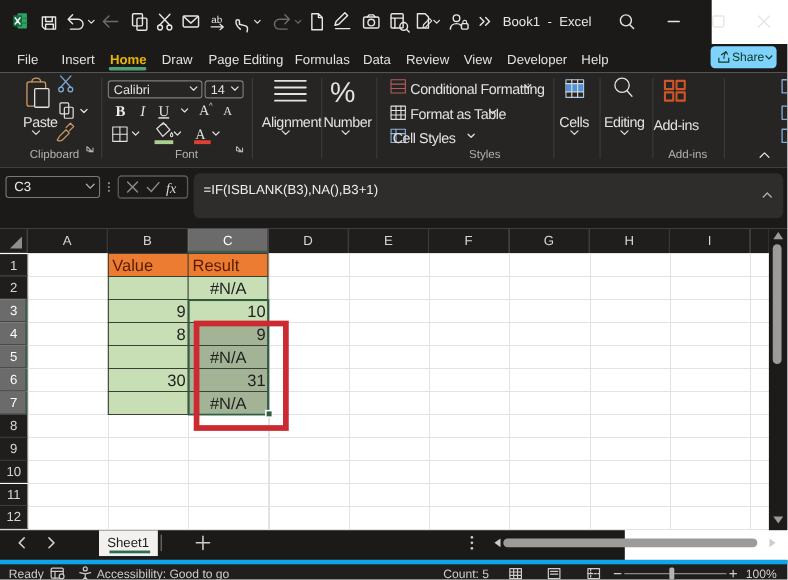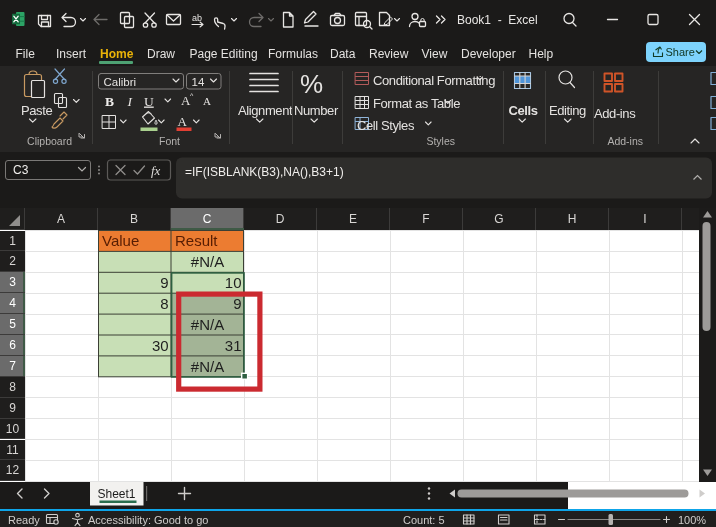--- a/index.html
+++ b/index.html
@@ -1,37 +1,37 @@
 <!DOCTYPE html>
 <html><head>
 <meta charset="utf-8">
 <style>
 * { margin:0; padding:0; box-sizing:border-box; }
 html,body { width:716px; height:527px; overflow:hidden; }
 body { font-family:"Liberation Sans",sans-serif; background:#fff; position:relative; }
 .abs { position:absolute; }
-#titlebar { left:0; top:0; width:716px; height:40px; background:#1b1a19; }
+#titlebar { left:0; top:0; width:647px; height:40px; background:#1b1a19; }
 #menubar { left:0; top:40px; width:716px; height:26px; background:#1b1a19; }
 #ribbon { left:0; top:66px; width:716px; height:86px; background:#262524; }
 #fbar { left:0; top:152px; width:716px; height:56px; background:#1b1a19; }
 .mtab { position:absolute; top:7px; font-size:12px; color:#e4e2e0; }
 .sep { position:absolute; width:1px; background:#3d3c3a; top:5px; height:73px; }
 .glabel { position:absolute; top:69px; font-size:10.5px; color:#b3b1af; text-align:right; }
 .rtext { position:absolute; font-size:13px; color:#e4e2e0; letter-spacing:-0.4px; }
 svg { display:block; }
 #grid { left:25px; top:230px; width:674px; height:252px; background:#fff;
   background-image:
     repeating-linear-gradient(to right, #e3e3e3 0px, #e3e3e3 1px, transparent 1px, transparent 73px),
     repeating-linear-gradient(to bottom, #e3e3e3 0px, #e3e3e3 1px, transparent 1px, transparent 20.9px);
 }
 .colhead { position:absolute; top:208px; height:22px; background:#1f1e1d; color:#d8d6d4; font-size:12px; text-align:center; line-height:22px; border-right:1px solid #3c3b3a; }
 .rowhead { position:absolute; left:0; width:25px; background:#1f1e1d; color:#d8d6d4; font-size:12px; text-align:center; border-bottom:1px solid #3c3b3a; }
 #vscroll { left:699px; top:208px; width:17px; height:274px; background:#1c1b1a; }
 #sheetbar { left:0; top:482px; width:568px; height:27px; background:#1b1a19; }
-#statusbar { left:0; top:509px; width:716px; height:18px; background:#201f1e; border-top:2px solid #0ea5e9; color:#cfcdcb; font-size:11px; }
+#statusbar { left:0; top:509px; width:716px; height:18px; background:#201f1e; border-top:4px solid #0ea5e9; color:#cfcdcb; font-size:11px; }
 </style>
 </head>
 <body>
 <div id="titlebar" class="abs">
 <svg width="716" height="40" viewBox="0 0 716 40">
   <g stroke="#e8e6e4" stroke-width="1.3" fill="none" stroke-linecap="round" stroke-linejoin="round">
 
     <g stroke="none">
       <rect x="16" y="12" width="8.5" height="14" rx="1" fill="#2ca365"></rect>
       <path d="M16 16.6 h8.5 M16 21.2 h8.5" stroke="#1a7a4a" stroke-width="1"></path>
@@ -235,21 +235,21 @@
   <text x="190" y="98" fill="#e4e2e0" font-size="7" font-family="Liberation Sans">^</text>
   <text x="203" y="104.5" fill="#e4e2e0" font-size="11" font-family="Liberation Serif">A</text>
   <text x="177.5" y="126" fill="#e4e2e0" font-size="13" font-family="Liberation Serif">A</text>
 </svg>
 <span class="rtext" style="left:21px;top:36.5px;">Paste</span>
 <span class="rtext" style="left:238px;top:36.5px;">Alignment</span>
 <span class="rtext" style="left:294px;top:36.5px;">Number</span>
 <span class="rtext" style="left:373px;top:6.5px;">Conditional Formatting</span>
 <span class="rtext" style="left:373px;top:30px;">Format as Table</span>
 <span class="rtext" style="left:357px;top:51.5px;">Cell Styles</span>
-<span class="rtext" style="left:508.5px;top:36.5px;font-weight:bold;">Cells</span>
+<span class="rtext" style="left:508.5px;top:36.5px;">Cells</span>
 <span class="rtext" style="left:549px;top:36.5px;">Editing</span>
 <span class="rtext" style="left:594px;top:40px;">Add-ins</span>
 <div class="sep" style="left:91.5px;"></div>
 <div class="sep" style="left:228.5px;"></div>
 <div class="sep" style="left:291.5px;"></div>
 <div class="sep" style="left:341.5px;"></div>
 <div class="sep" style="left:503px;"></div>
 <div class="sep" style="left:545px;"></div>
 <div class="sep" style="left:592.5px;"></div>
 <div class="sep" style="left:658px;"></div>

